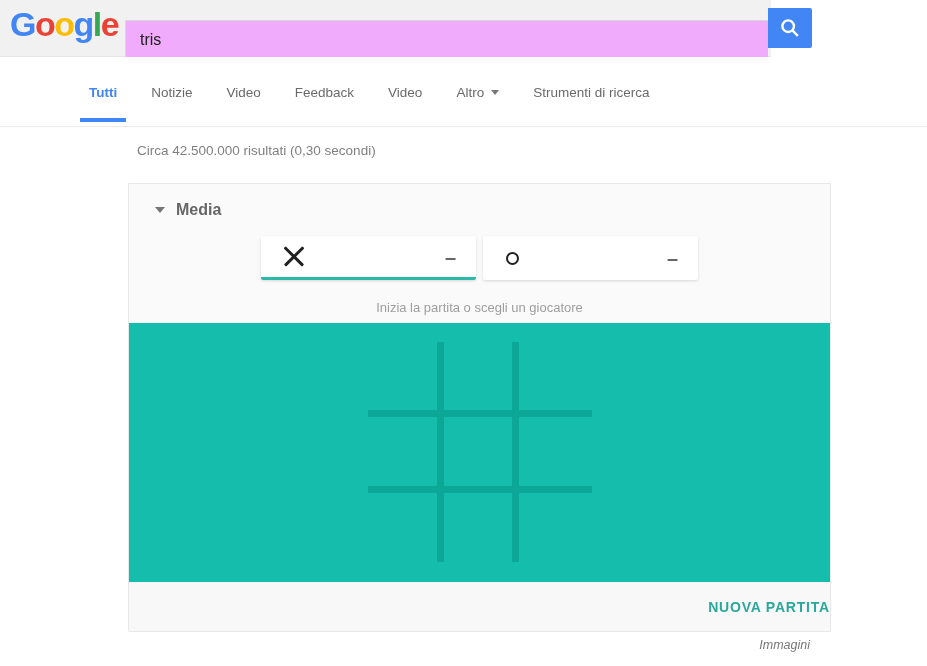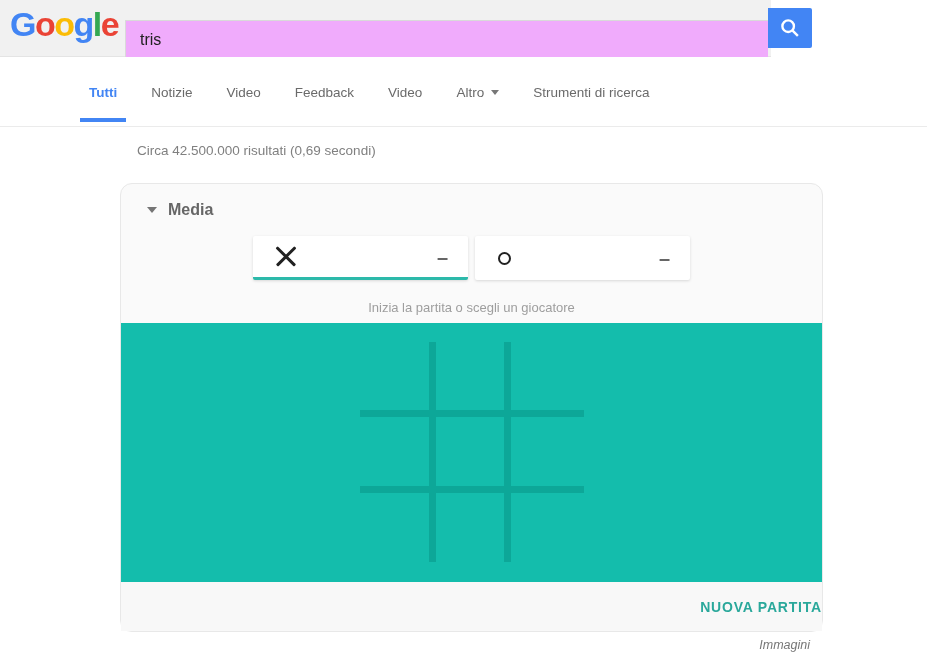--- a/index.html
+++ b/index.html
@@ -38,22 +38,22 @@
   .tab.active{color:var(--tab_active_blue);font-weight:bold}
   .tab.active::after{content:"";position:absolute;left:-9px;right:-9px;bottom:5px;
     height:4px;background:var(--tab_active_blue)}
   .dd-arrow{display:inline-block;width:0;height:0;border-left:4px solid transparent;
     border-right:4px solid transparent;border-top:5px solid #777;margin-left:7px}
 
   
   .stats{position:absolute;left:137px;top:143px;font-size:13.5px;color:#808080}
 
   
-  .card{position:absolute;left:120px;top:183px;width:703px;height:449px;
-    background:#fafafa;border:1px solid #e8e8e8;border-radius:12px}
+  .card{position:absolute;left:128px;top:183px;width:703px;height:449px;
+    background:#fafafa;border:1px solid #e8e8e8;border-radius:1px}
   .card-header{display:flex;align-items:center;gap:11px;margin:17px 0 0 26px;cursor:pointer}
   .tri-down{width:0;height:0;border-left:5px solid transparent;
     border-right:5px solid transparent;border-top:6px solid #757575}
   .media-label{font-size:16px;font-weight:bold;color:#666}
 
   .players{display:flex;justify-content:center;gap:7px;margin-top:17px}
   .player-card{width:215px;height:44px;background:#fff;border-radius:2px;
     box-shadow:0 1px 3px rgba(0,0,0,0.14);display:flex;align-items:center;
     justify-content:space-between;padding:0 20px 0 23px;cursor:pointer}
   .player-card.active{border-bottom:3px solid var(--active_player_teal)}
@@ -112,21 +112,21 @@
     <span class="tab">Feedback</span>
     <span class="tab">Video</span>
     <span class="tab">
       <span>Altro</span>
       <span class="dd-arrow"></span>
     </span>
     <span class="tab">Strumenti di ricerca</span>
   </div>
 </div>
 
-<div class="stats">Circa 42.500.000 risultati (0,69 secondi)</div>
+<div class="stats">Circa 42.500.000 risultati (0,30 secondi)</div>
 
 <div class="card">
 
   <div class="card-header">
     <span class="tri-down"></span>
     <span class="media-label">Media</span>
   </div>
 
   <div class="players">
     <div class="player-card active" title="X">

